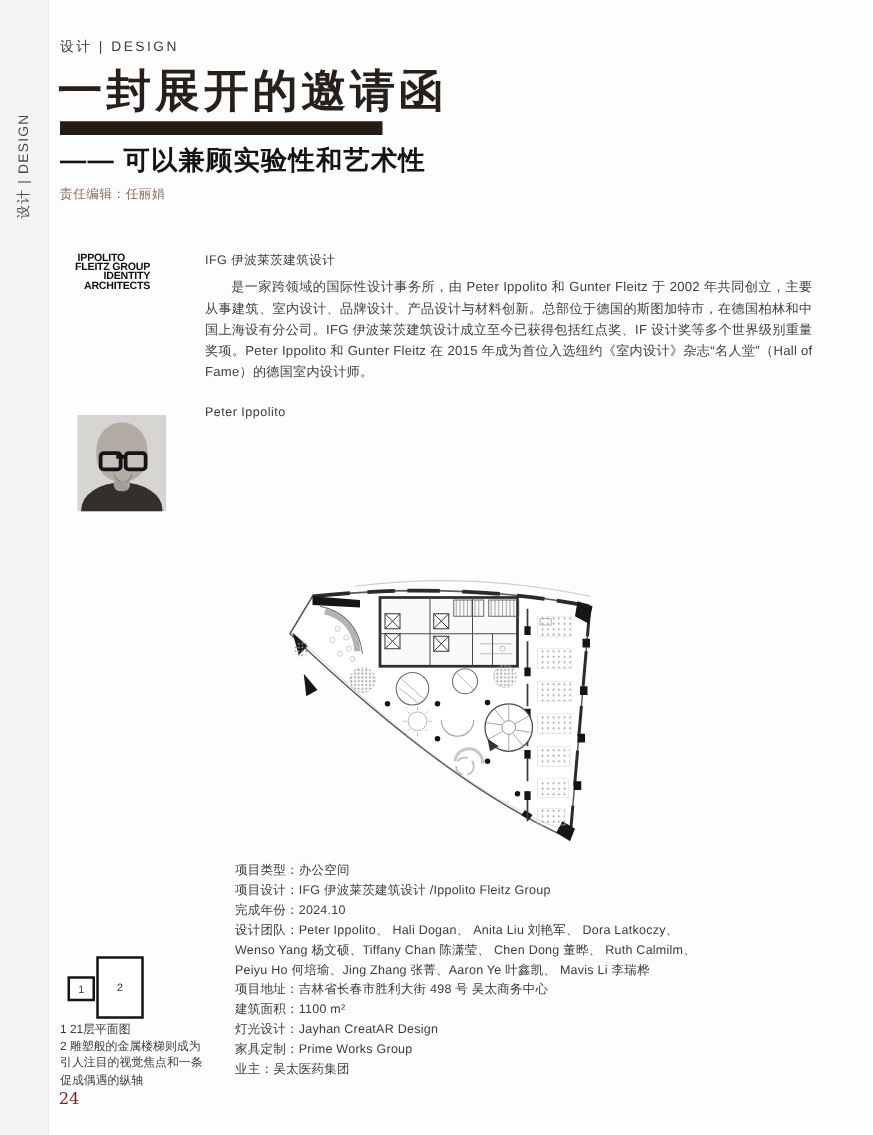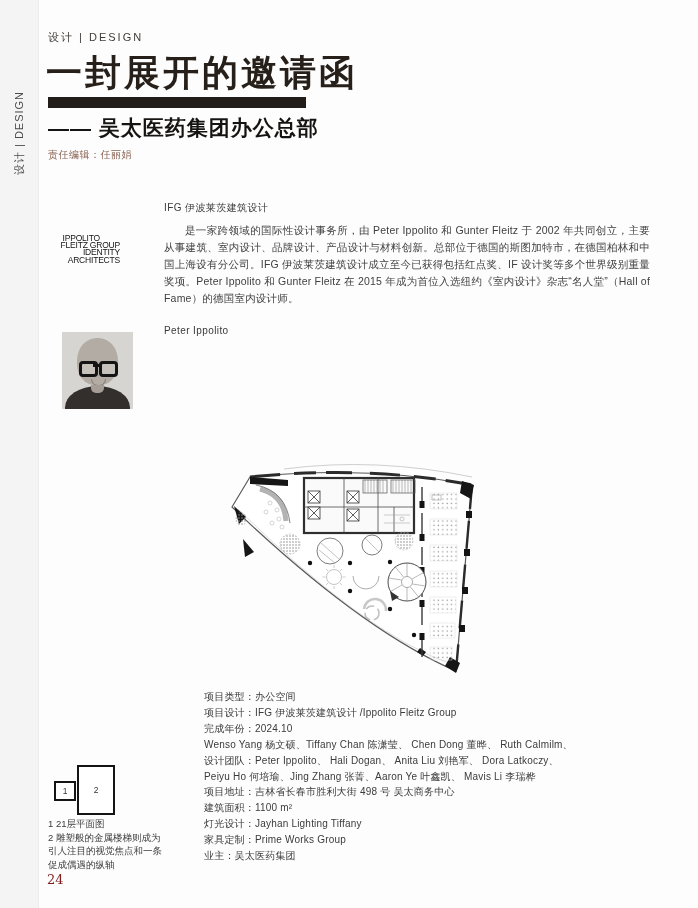--- a/index.html
+++ b/index.html
@@ -13,22 +13,22 @@
 
   
   .eyebrow{position:absolute;left:48px;top:30px;font-size:11px;letter-spacing:2px;color:#413c38;}
   .title{position:absolute;left:46px;top:49px;font-family:"DejaVu Serif","Liberation Serif",serif;
          font-size:36px;font-weight:900;letter-spacing:3px;color:#27201a;white-space:nowrap;}
   .titlebar{position:absolute;left:48px;top:97px;width:258px;height:11px;background:#221d18;}
   .subtitle{position:absolute;left:48px;top:114px;font-size:21px;font-weight:700;letter-spacing:1px;color:#161412;white-space:nowrap;}
   .editor{position:absolute;left:48px;top:148px;font-size:10px;color:#8a6353;letter-spacing:.5px;}
 
   
-  .logo{position:absolute;left:60px;top:203px;width:60px;text-align:right;font-size:8.5px;font-weight:400;
-        line-height:7.2px;letter-spacing:-.2px;color:#121212;white-space:nowrap;margin-top:32px;}
+  .logo{position:absolute;left:60px;top:203px;width:60px;text-align:right;font-size:8.5px;font-weight:700;
+        line-height:7.2px;letter-spacing:-.2px;color:#121212;white-space:nowrap;}
   .logo .l1{padding-right:20px;}
 
   
   .sec-head{position:absolute;left:164px;font-size:10px;color:#3a3a3a;letter-spacing:.4px;}
   .para{position:absolute;left:164px;width:486px;font-size:10.5px;line-height:17px;color:#404040;
         text-align:justify;text-indent:2em;letter-spacing:.2px;}
 
   
   .photo{position:absolute;left:62px;top:332px;width:71px;height:77px;background:#d7d5d2;overflow:hidden;}
   .ph-head{position:absolute;left:15px;top:6px;width:41px;height:47px;background:#b3aca5;border-radius:48% 48% 44% 44%;}
@@ -37,21 +37,21 @@
   .ph-glasses .lensL{left:1px;} .ph-glasses .lensR{left:21px;}
   .ph-glasses .bridge{position:absolute;left:15px;top:3px;width:8px;height:3px;background:#141414;}
   .ph-smile{position:absolute;left:29px;top:47px;width:13px;height:6px;border:1.5px solid #8a8178;border-top:none;border-radius:0 0 9px 9px;}
   .ph-body{position:absolute;left:3px;bottom:-2px;width:65px;height:25px;background:#332f2c;border-radius:55% 55% 0 0/95% 95% 0 0;}
   .ph-collar{position:absolute;left:29px;bottom:16px;width:13px;height:8px;background:#a59d96;border-radius:0 0 5px 5px;}
 
   
   .plan{position:absolute;left:226px;top:445px;width:276px;height:242px;}
 
   
-  .details{position:absolute;left:204px;top:689px;font-size:10px;line-height:15.9px;color:#3b3b3b;letter-spacing:.2px;white-space:nowrap;}
+  .details{position:absolute;left:188px;top:689px;font-size:10px;line-height:15.9px;color:#3b3b3b;letter-spacing:.2px;white-space:nowrap;}
 
   
   .figbox{position:absolute;border:2px solid #141414;background:#fff;display:flex;align-items:center;justify-content:center;
           font-size:8.5px;color:#333;}
   .figbox.b2{left:77px;top:765px;width:34px;height:46px;}
   .figbox.b1{left:54px;top:781px;width:18px;height:16px;}
   .captions{position:absolute;left:48px;top:817px;width:118px;font-size:9.5px;line-height:13.5px;color:#3b3b3b;}
 
   .pagenum{position:absolute;left:47px;top:872px;font-family:"DejaVu Serif","Liberation Serif",serif;font-size:13px;color:#7f1d1d;}
 </style>
@@ -60,21 +60,21 @@
 
 <div id="page">
 
   <div class="strip">
     <div class="vlabel">设计 | DESIGN</div>
   </div>
 
   <div class="eyebrow">设计 | DESIGN</div>
   <div class="title">一封展开的邀请函</div>
   <div class="titlebar"></div>
-  <div class="subtitle">—— 吴太医药集团办公总部</div>
+  <div class="subtitle">—— 可以兼顾实验性和艺术性</div>
   <div class="editor">责任编辑：任丽娟</div>
 
   <div class="logo">
     <div class="l1">IPPOLITO</div>
     <div>FLEITZ GROUP</div>
     <div>IDENTITY</div>
     <div>ARCHITECTS</div>
   </div>
 
   <div class="sec-head" style="top:201px;">IFG 伊波莱茨建筑设计</div>
@@ -230,26 +230,26 @@
           <circle cx="164" cy="164" r="2.2"></circle>
           <circle cx="188" cy="190" r="2.2"></circle>
       </g>
     </svg>
   </div>
 
   <div class="details">
     <div>项目类型：办公空间</div>
     <div>项目设计：IFG 伊波莱茨建筑设计 /Ippolito Fleitz Group</div>
     <div>完成年份：2024.10</div>
+    <div>设计团队：Peter Ippolito、 Hali Dogan、 Anita Liu 刘艳军、 Dora Latkoczy、</div>
     <div>Wenso Yang 杨文硕、Tiffany Chan 陈潇莹、 Chen Dong 董晔、 Ruth Calmilm、</div>
-    <div>设计团队：Peter Ippolito、 Hali Dogan、 Anita Liu 刘艳军、 Dora Latkoczy、</div>
     <div>Peiyu Ho 何培瑜、Jing Zhang 张菁、Aaron Ye 叶鑫凯、 Mavis Li 李瑞桦</div>
     <div>项目地址：吉林省长春市胜利大街 498 号 吴太商务中心</div>
     <div>建筑面积：1100 m²</div>
-    <div>灯光设计：Jayhan Lighting Tiffany</div>
+    <div>灯光设计：Jayhan CreatAR Design</div>
     <div>家具定制：Prime Works Group</div>
     <div>业主：吴太医药集团</div>
   </div>
 
   <div class="figbox b2">
     <span>2</span>
   </div>
   <div class="figbox b1">
     <span>1</span>
   </div>

